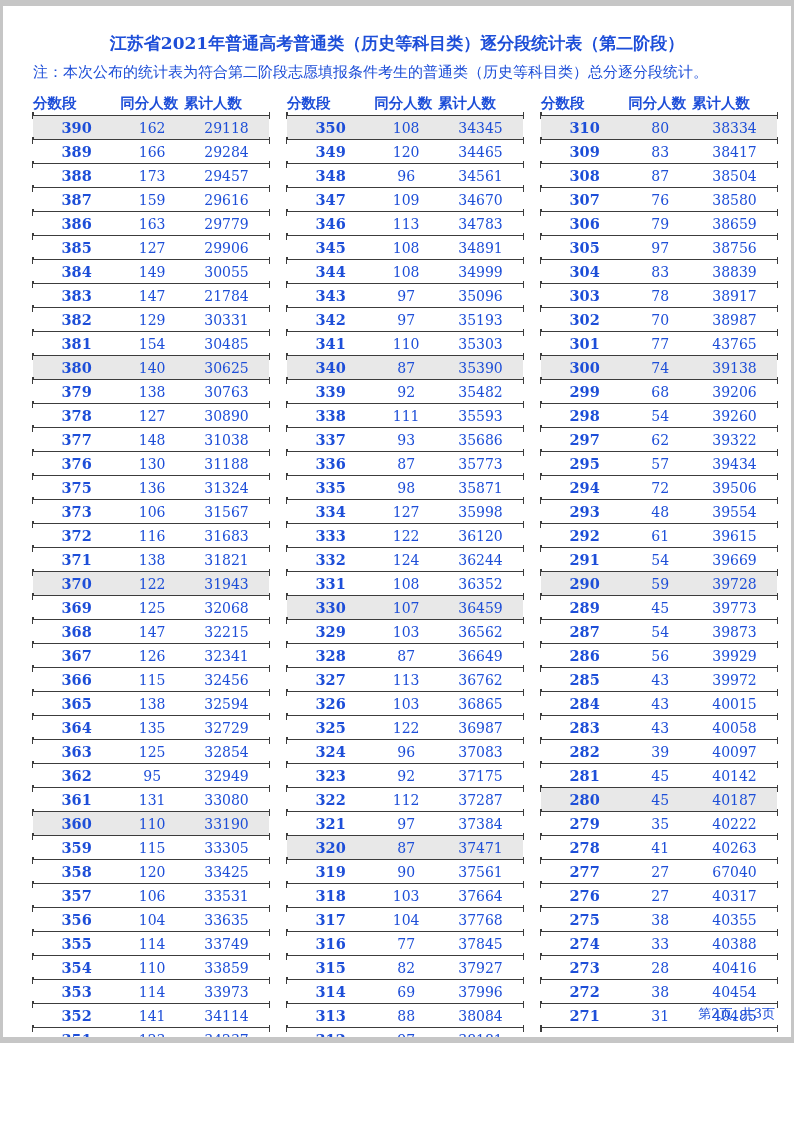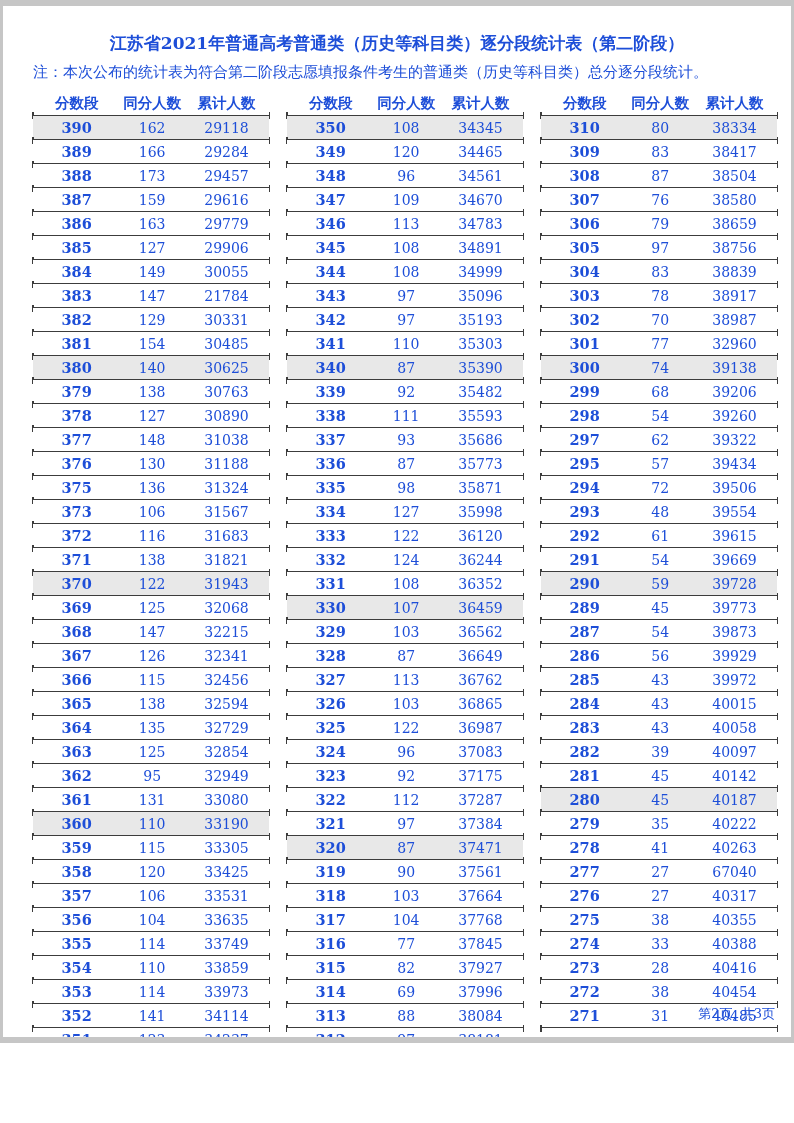--- a/index.html
+++ b/index.html
@@ -31,21 +31,21 @@
     display:flex;
     gap:18px;
     margin:10px 0 0 30px;
   }
   .t-col { width:236px; }
   .t-head {
     display:grid;
     grid-template-columns:37% 27% 36%;
     font-weight:bold;
     font-size:14.5px;
-    text-align:center;
+    text-align:left;
     height:24px;
     align-items:center;
   }
   .t-body {
     position:relative;
     border-top:1.5px solid #3c3c3c;
   }
   .t-body::before,.t-body::after {
     content:""; position:absolute; width:1.5px; height:7px;
     background:#3c3c3c; top:-4.5px;
@@ -547,21 +547,21 @@
             <span class="num">38917</span>
           </div>
           <div class="row">
             <span class="score">302</span>
             <span class="num">70</span>
             <span class="num">38987</span>
           </div>
           <div class="row">
             <span class="score">301</span>
             <span class="num">77</span>
-            <span class="num">32960</span>
+            <span class="num">43765</span>
           </div>
           <div class="row hl">
             <span class="score">300</span>
             <span class="num">74</span>
             <span class="num">39138</span>
           </div>
           <div class="row">
             <span class="score">299</span>
             <span class="num">68</span>
             <span class="num">39206</span>

